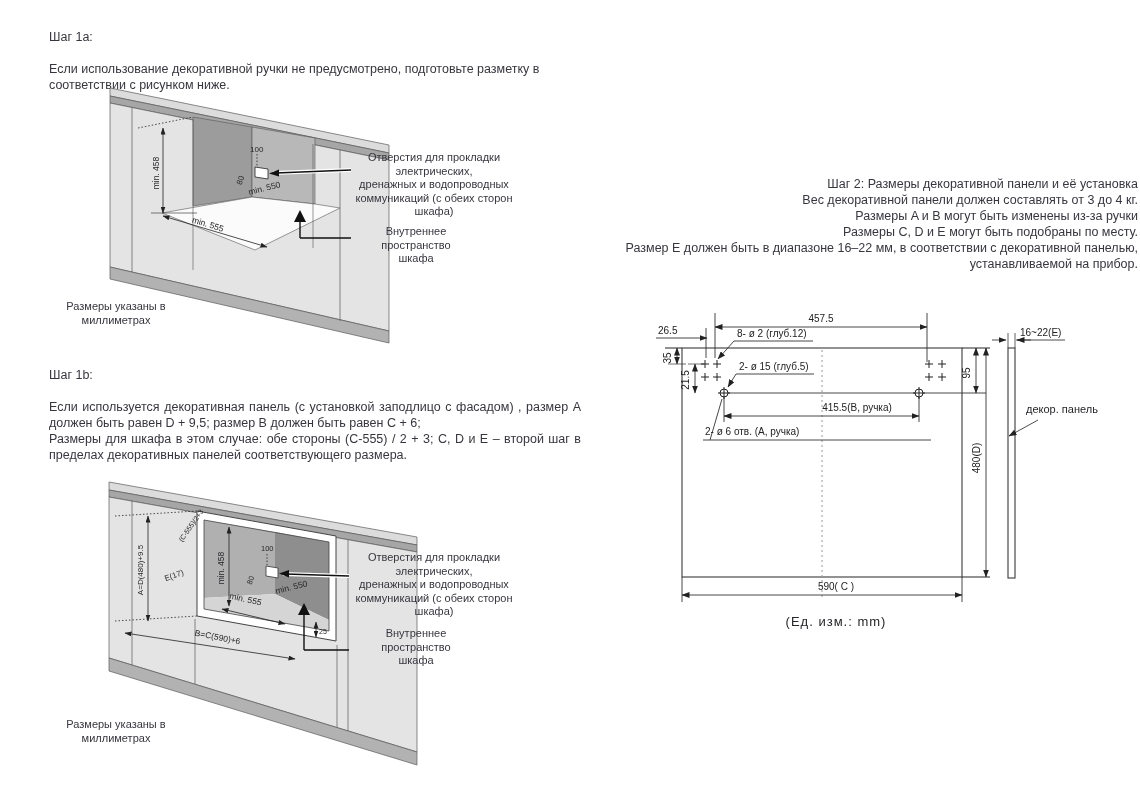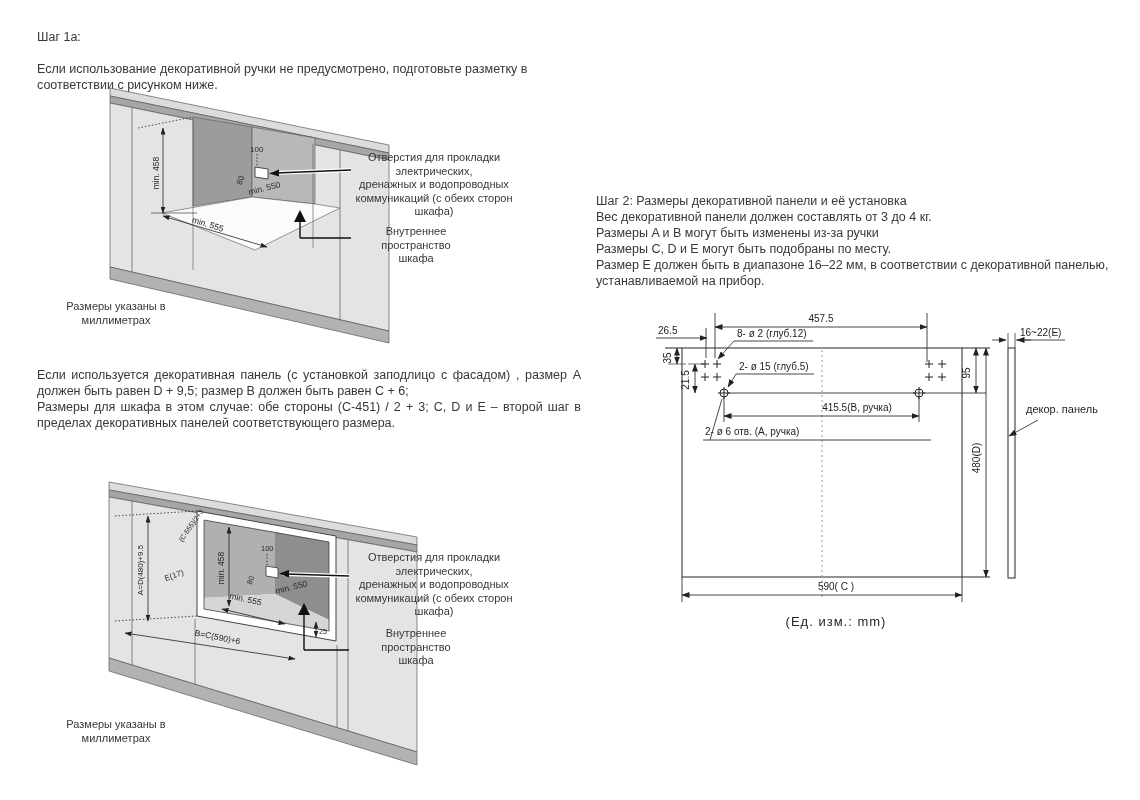--- a/index.html
+++ b/index.html
@@ -1,43 +1,44 @@
 <!DOCTYPE html>
 <html><head>
 <meta charset="utf-8">
 <style>
   html,body{margin:0;padding:0;}
   body{width:1140px;height:800px;background:#ffffff;font-family:"Liberation Sans","DejaVu Sans",sans-serif;}
   .page{position:relative;width:1140px;height:800px;overflow:hidden;background:#fff;}
   .tb{position:absolute;color:#36363e;font-size:12.5px;line-height:16px;white-space:pre-line;}
-  .tb .t{margin:0 0 0 4px;}
+  .tb .t{margin:0 0 0 16px;}
   .callout{position:absolute;color:#36363e;font-size:11px;line-height:13.5px;text-align:center;white-space:pre-line;}
   .note{position:absolute;color:#36363e;font-size:11px;line-height:14px;text-align:center;white-space:pre-line;}
   svg{position:absolute;overflow:visible;}
   svg text{fill:#26262a;font-family:"Liberation Sans","DejaVu Sans",sans-serif;}
   .dimtxt{font-size:8.5px;}
   .dimtxt2{font-size:8px;}
   .d3{font-size:10px;fill:#222;}
 </style>
 </head>
 <body>
 
 <div class="page">
 
   <div class="tb" style="left:33px;top:13px;width:545px;">
     <div class="t">Шаг 1a:</div>
     <div class="t">Если использование декоративной ручки не предусмотрено, подготовьте разметку в соответствии с рисунком ниже.</div>
   </div>
 
   <div class="tb" style="left:33px;top:351px;width:548px;text-align:justify;">
+    <div class="t" style="text-align:left;">Шаг 1b:</div>
     <div class="t">Если используется декоративная панель (с установкой заподлицо с фасадом) , размер A должен быть равен D + 9,5; размер B должен быть равен C + 6;
-Размеры для шкафа в этом случае: обе стороны (C-451) / 2 + 3; C, D и E – второй шаг в пределах декоративных панелей соответствующего размера.</div>
+Размеры для шкафа в этом случае: обе стороны (C-555) / 2 + 3; C, D и E – второй шаг в пределах декоративных панелей соответствующего размера.</div>
   </div>
 
-  <div class="tb" style="left:592px;top:177px;width:546px;">
+  <div class="tb" style="left:592px;top:160px;width:546px;text-align:right;">
     <div class="t">Шаг 2: Размеры декоративной панели и её установка
 Вес декоративной панели должен составлять от 3 до 4 кг.
 Размеры A и B могут быть изменены из-за ручки
 Размеры C, D и E могут быть подобраны по месту.
 Размер E должен быть в диапазоне 16–22 мм, в соответствии с декоративной панелью, устанавливаемой на прибор.</div>
   </div>
 
   <svg style="left:95px;top:80px;" width="330" height="270" viewBox="0 0 330 270">
     <defs>
       <marker id="m1" orient="auto-start-reverse" markerUnits="userSpaceOnUse" markerWidth="7" markerHeight="5" refX="6.5" refY="2.5">

